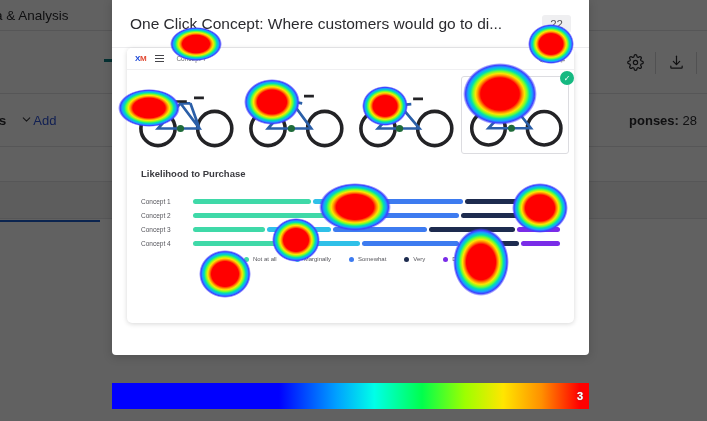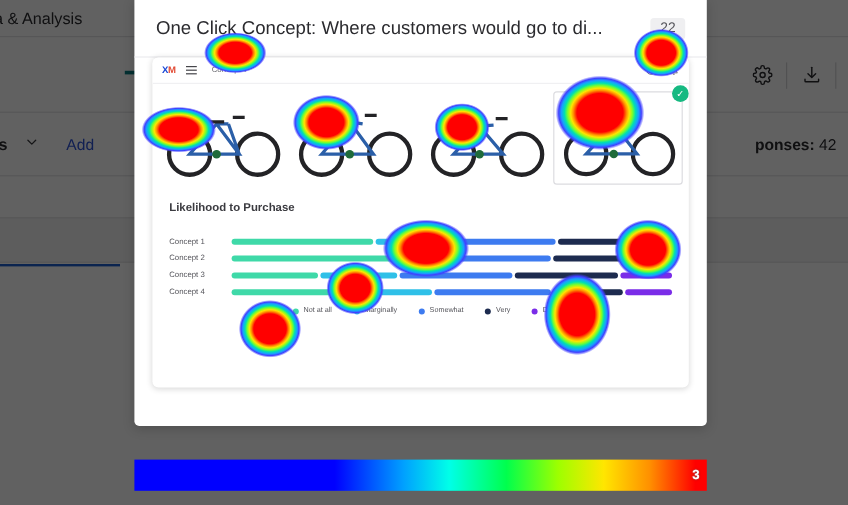--- a/index.html
+++ b/index.html
@@ -40,21 +40,21 @@
 
   .bg-filterrow {
     position:absolute; left:0; top:95px; width:707px; height:52px;
     background:#ffffff; display:flex; align-items:center;
     border-bottom:1px solid #e3e3e4;
   }
   .bg-filters-label {
     font-size:13.5px; font-weight:700; color:#2b2b2f; margin-left:-14px;
   }
   .chev { margin-left:14px; color:#3a3a3e; }
-  .bg-addfilter { margin-left:22px; font-size:13px; color:#2f54d8; font-weight:400; }
+  .bg-addfilter { font-size:13px; color:#2f54d8; font-weight:400; }
   .bg-responses {
     margin-left:auto; margin-right:10px; font-size:13px; color:#2b2b2f;
   }
   .bg-responses b { font-weight:700;margin-left:28px; }
 
   .bg-datebar {
     position:absolute; left:0; top:181px; width:707px; height:38px;
     background:#f4f4f5; border-top:1px solid #e3e3e4; border-bottom:1px solid #e3e3e4;
     display:flex; align-items:center; justify-content:center;
   }
@@ -199,21 +199,21 @@
     <div class="bg-filterrow">
       <div class="bg-filters-label">ers</div>
       <div class="chev">
         <svg width="13" height="13" viewBox="0 0 24 24" fill="none" stroke="#3a3a3e" stroke-width="2" stroke-linecap="round" stroke-linejoin="round">
           <path d="M6 9l6 6 6-6"></path>
         </svg>
       </div>
       <div class="bg-addfilter">Add</div>
       <div class="bg-responses">
         <b>ponses:</b>
-        <span>42</span>
+        <span>28</span>
       </div>
     </div>
 
     <div class="bg-datebar">
       <div class="bg-datebar-text">Nov</div>
     </div>
 
     <div class="bg-accentline"></div>
   </div>
 

